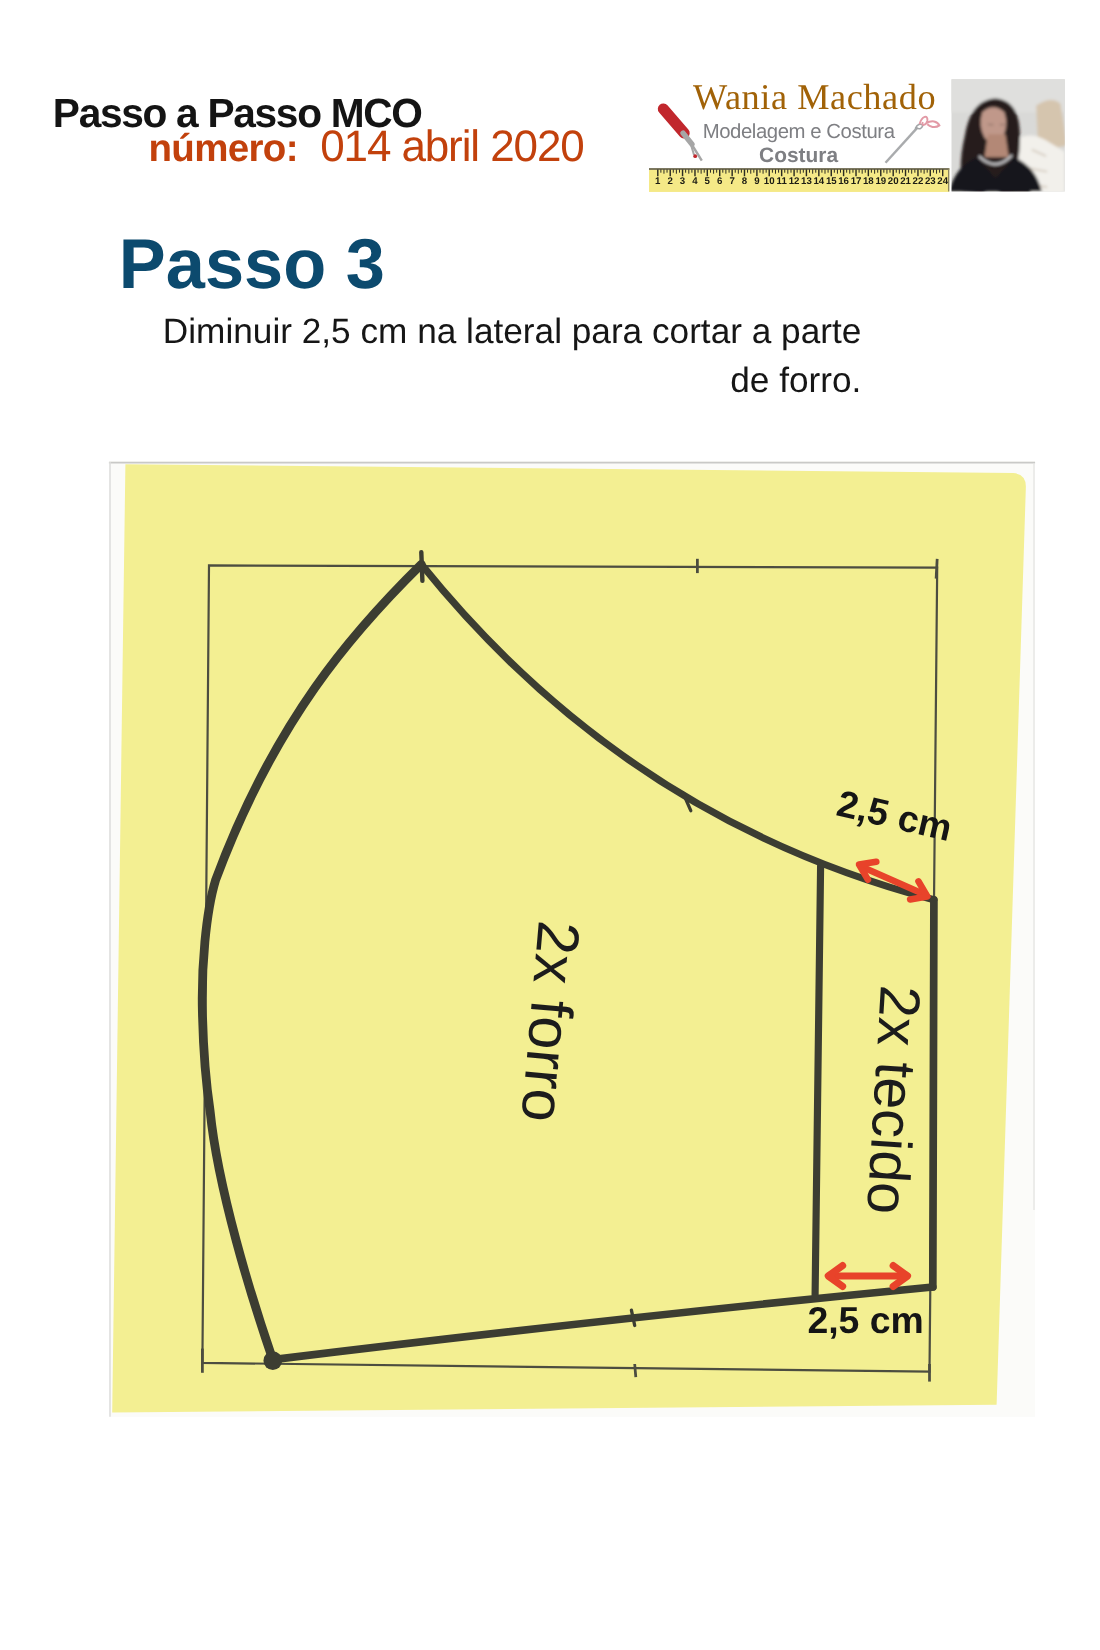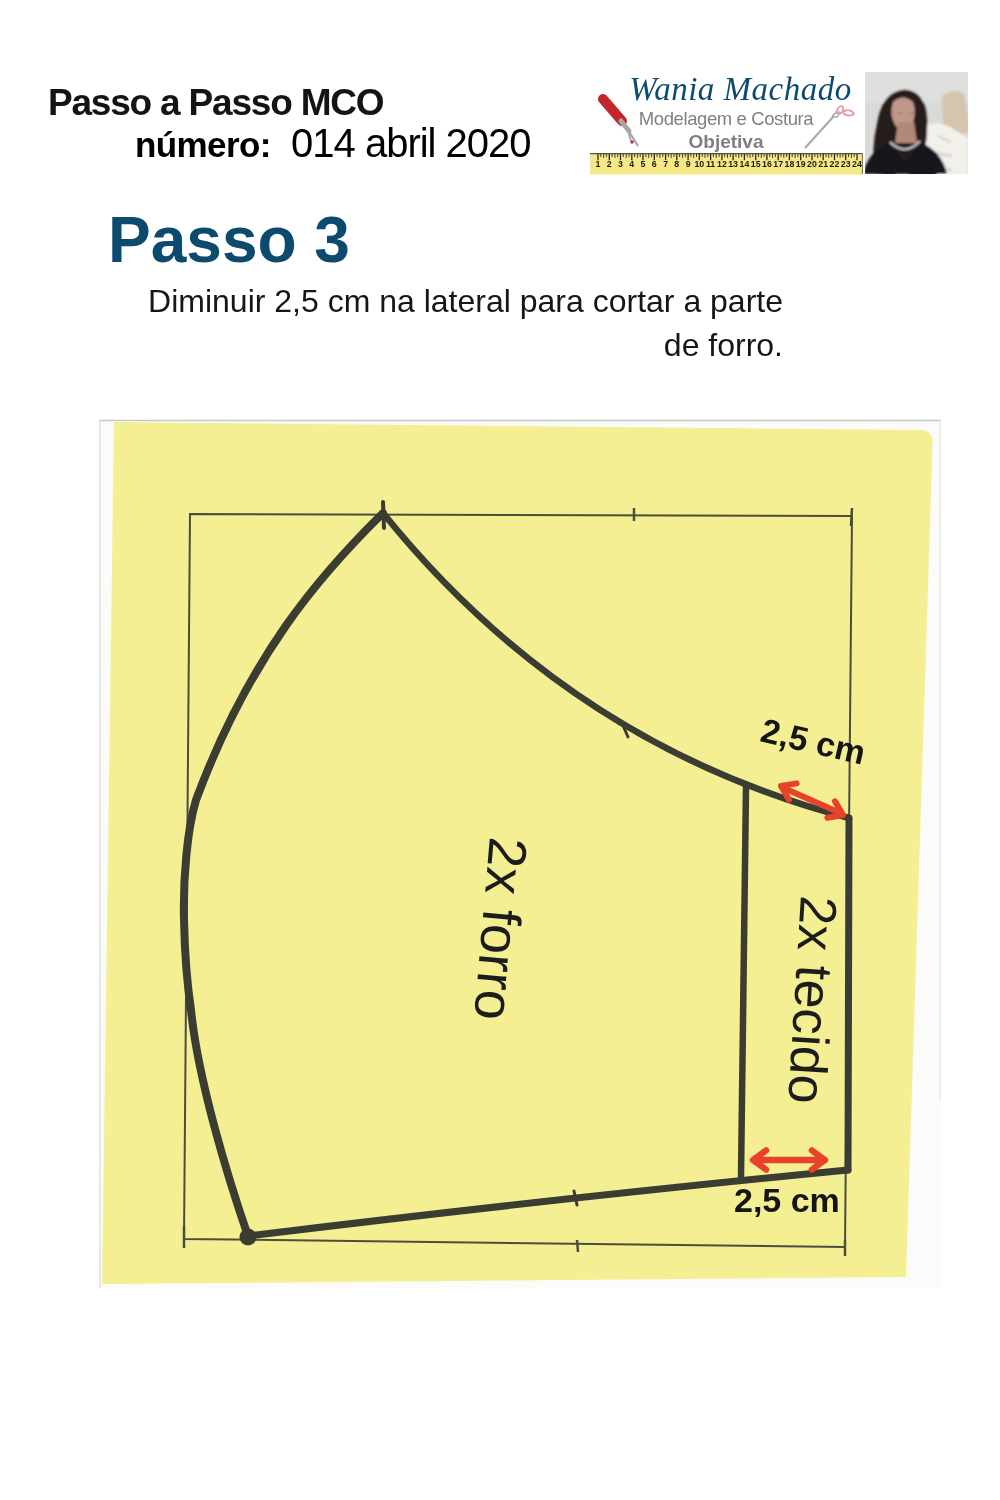--- a/index.html
+++ b/index.html
@@ -5,31 +5,31 @@
   html,body{margin:0;padding:0}
   body{width:1000px;height:1500px;background:#ffffff;position:relative;overflow:hidden;
        font-family:"Liberation Sans",sans-serif}
   .abs{position:absolute}
 </style>
 </head>
 <body>
 
 <div class="abs" style="left:48px;top:84px;font-size:37px;font-weight:bold;color:#141414;letter-spacing:-1.2px;line-height:1">Passo a Passo MCO</div>
 
-<div class="abs" style="left:135px;top:123px;font-size:40px;color:#000000;line-height:1;letter-spacing:-1px"><span style="font-size:35px;font-weight:bold;letter-spacing:-0.6px">número:</span>&nbsp; 014 abril 2020</div>
+<div class="abs" style="left:135px;top:113px;font-size:40px;color:#c2410c;line-height:1;letter-spacing:-1px"><span style="font-size:35px;font-weight:bold;letter-spacing:-0.6px">número:</span>&nbsp; 014 abril 2020</div>
 
 <div class="abs" style="left:108px;top:208px;font-size:64px;font-weight:bold;color:#0c4a6e;line-height:1">Passo 3</div>
 
 <div class="abs" style="left:83px;top:279px;width:700px;text-align:right;font-size:32px;color:#161616;line-height:44px">Diminuir 2,5 cm na lateral para cortar a parte de&nbsp;forro.</div>
 
-<div class="abs" style="left:618px;top:71px;width:245px;text-align:center;font-family:'Liberation Serif',serif;font-style:italic;font-size:33px;color:#0c4a6e;letter-spacing:0.5px">Wania Machado</div>
+<div class="abs" style="left:618px;top:71px;width:245px;text-align:center;font-family:'Liberation Serif',serif;font-size:33px;color:#a16207;letter-spacing:0.5px">Wania Machado</div>
 
 <div class="abs" style="left:606px;top:108px;width:240px;text-align:center;font-size:18.5px;font-weight:normal;color:#7e7f83;letter-spacing:-0.4px">Modelagem e Costura</div>
 
-<div class="abs" style="left:606px;top:131px;width:240px;text-align:center;font-size:19px;font-weight:bold;color:#7e7f83;letter-spacing:0px">Objetiva</div>
+<div class="abs" style="left:606px;top:131px;width:240px;text-align:center;font-size:19px;font-weight:bold;color:#7e7f83;letter-spacing:0px">Costura</div>
 <svg class="abs" style="left:0;top:0" width="1000" height="1500" viewBox="0 0 1000 1500">
 
 <g>
   <path d="M 603,99 L 622,121" stroke="#c1272d" stroke-width="10" stroke-linecap="round"></path>
   <path d="M 621,121 L 629,131" stroke="#a6a6a6" stroke-width="5" stroke-linecap="round"></path>
   <path d="M 628,130 L 638,146" stroke="#a6a6a6" stroke-width="2.2"></path>
   <path d="M 628,131 L 631,141" stroke="#a6a6a6" stroke-width="1.8"></path>
   <circle cx="632" cy="142" r="1.7" fill="#c1272d"></circle>
 </g>
 

